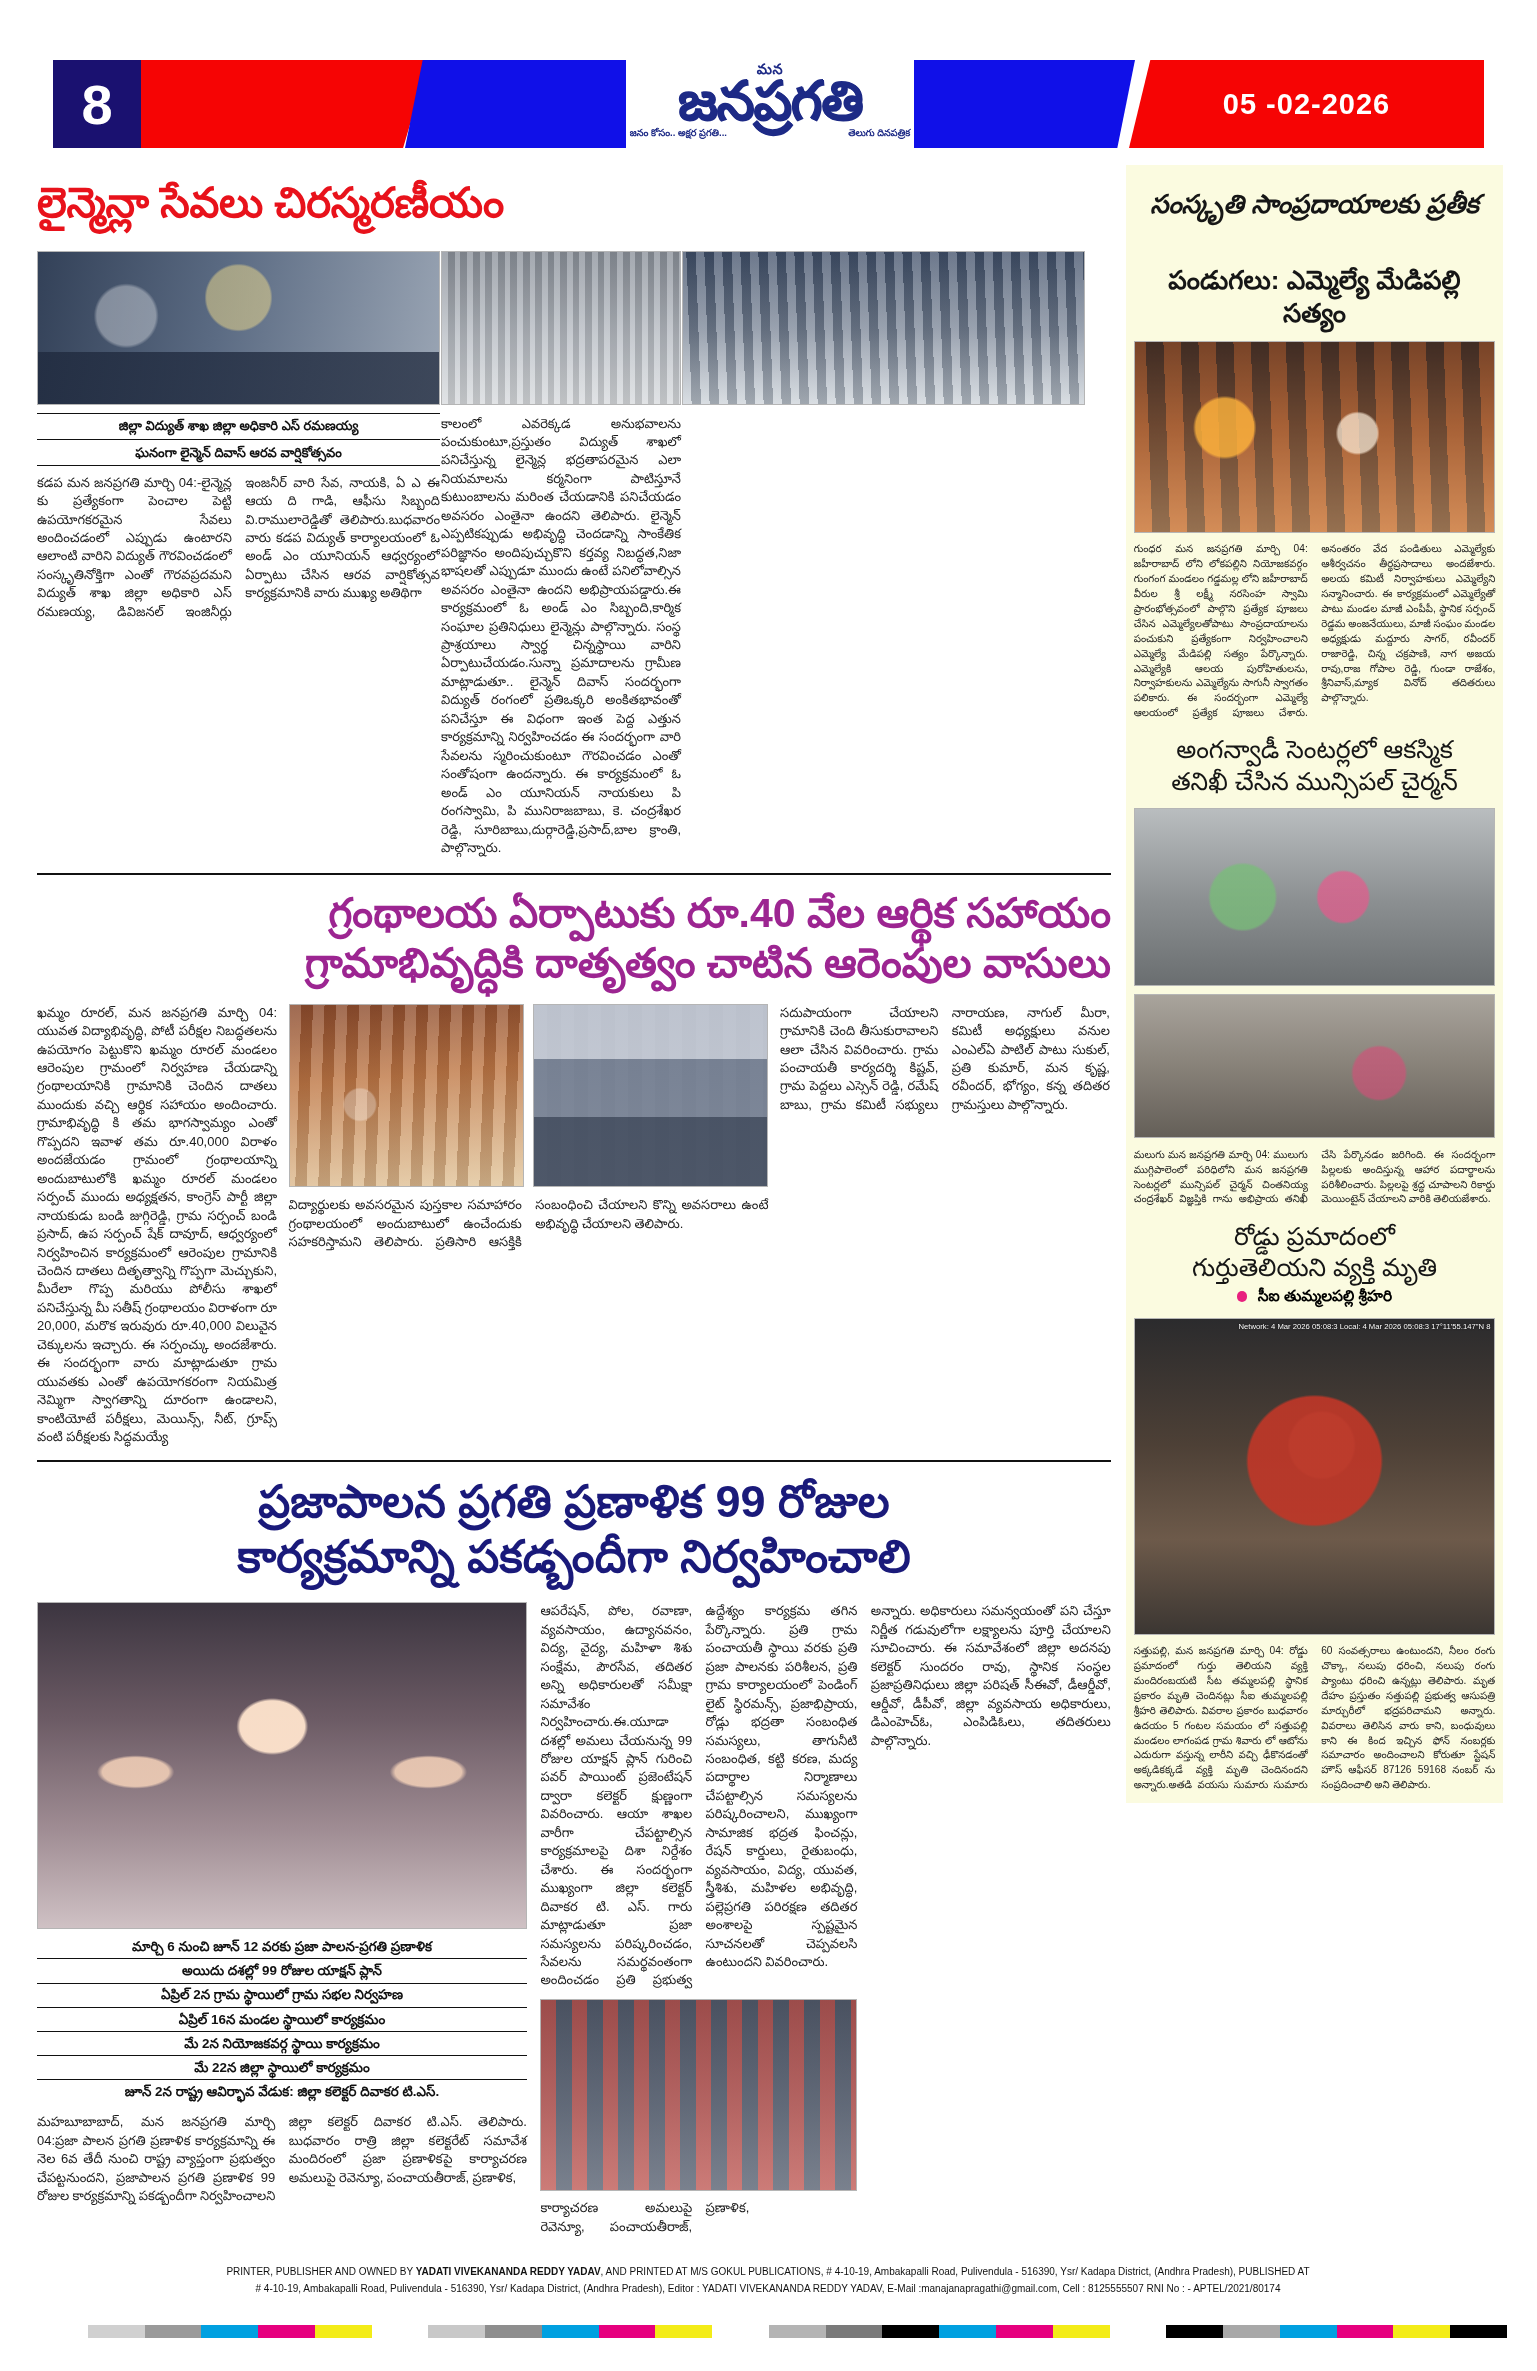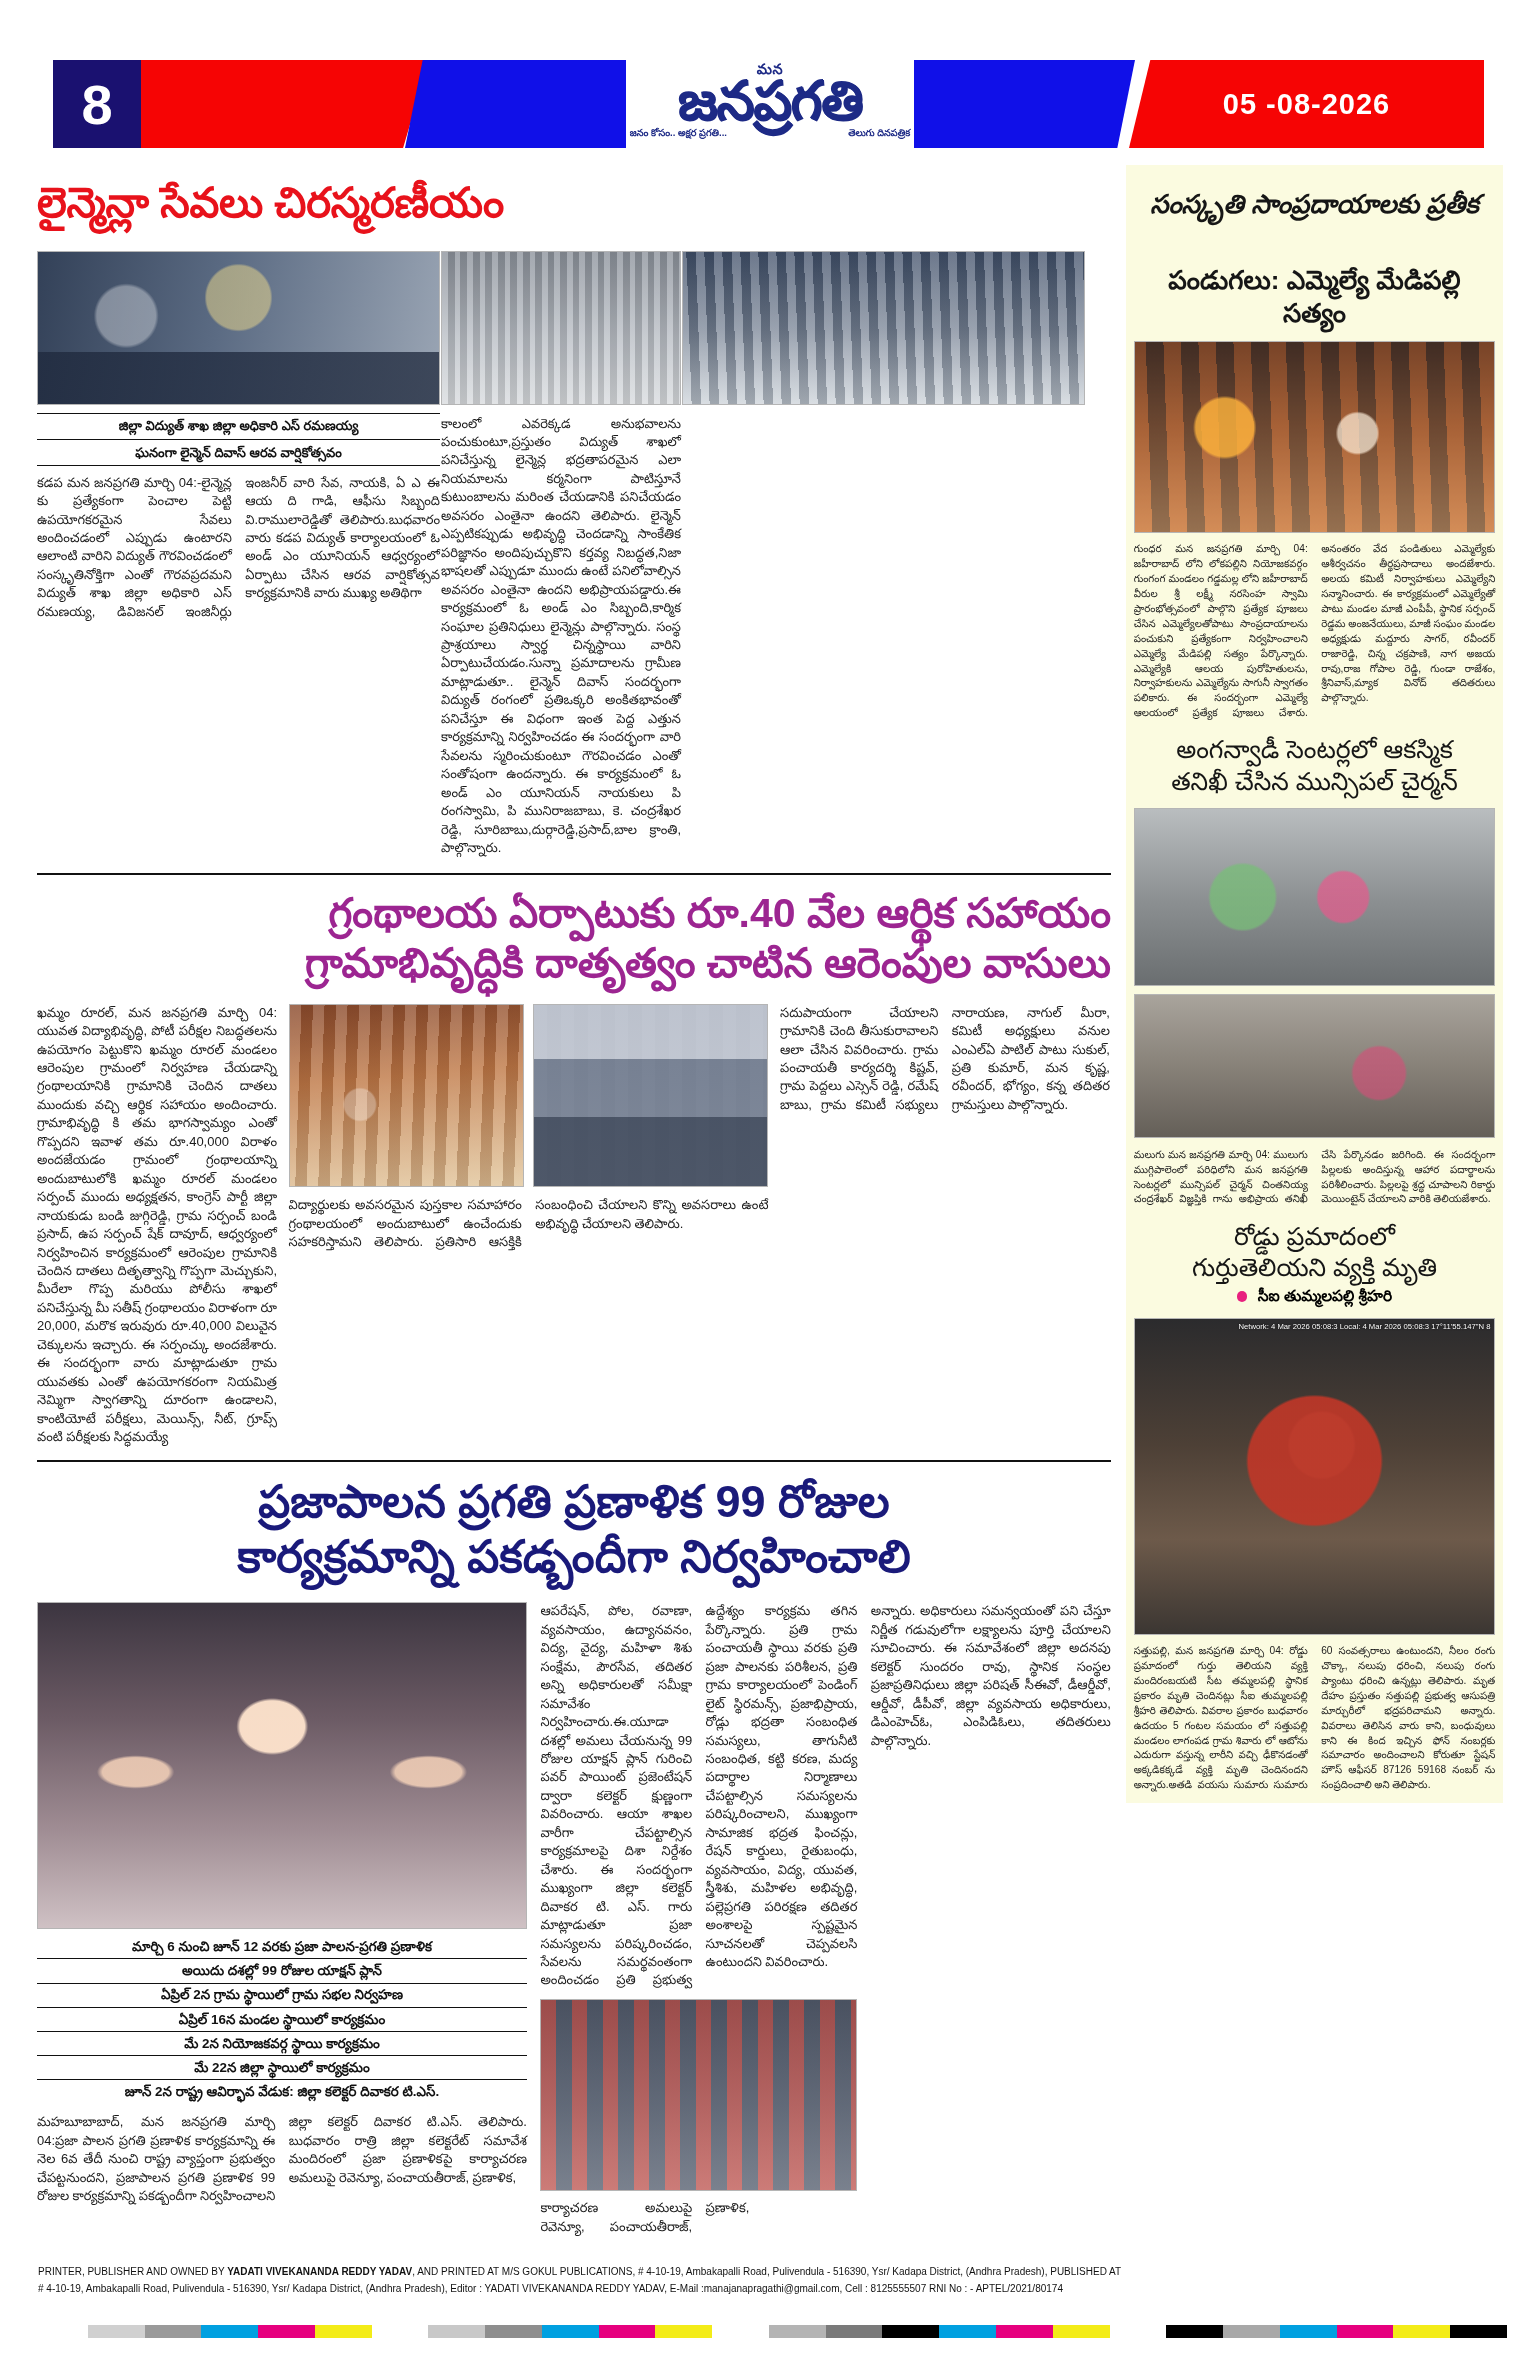--- a/index.html
+++ b/index.html
@@ -125,21 +125,21 @@
   .bullet-row + .bullet-row { border-top:1.9px solid #111; }
 
   .pink-dot {
     display:inline-block; width:10.6px; height:10.6px; border-radius:50%;
     background:#e8207e; margin-right:5.8px; vertical-align:middle;
   }
 
   
   .footer {
     position:absolute; left:38px; top:2263px; width:1460px;
-    text-align:left;
+    text-align:center;
   }
   .footer-line { font-size:10px; color:#111; line-height:1.7; }
   .footer-line b { font-weight:bold; }
 
   .colorbar { position:absolute; left:31px; top:2325px; width:1476px; height:13.4px;
               display:flex; }
   .colorbar span { display:block; height:13.4px; }
 
   
   .pm1{background:linear-gradient(175deg,#2f3d55 0%,#51607a 30%,#8d97a6 60%,#cfd4da 100%);}
@@ -173,21 +173,21 @@
     <div class="mh-center">
       <div class="mh-sm-top">మన</div>
       <div class="mh-title">జనప్రగతి</div>
       <div class="mh-sub">
         <span>జనం కోసం.. అక్షర ప్రగతి...</span>
         <span>తెలుగు దినపత్రిక</span>
       </div>
     </div>
     <div class="mh-blue-right"></div>
     <div class="mh-red-right">
-      <span class="mh-date">05 -08-2026</span>
+      <span class="mh-date">05 -02-2026</span>
     </div>
   </div>
 
   <div class="content">
 
     <div class="col-left">
 
       <div>
         <div class="hl-red tel" style="width:653px; padding-top:13.4px;">లైన్మెన్లా సేవలు చిరస్మరణీయం</div>
 

